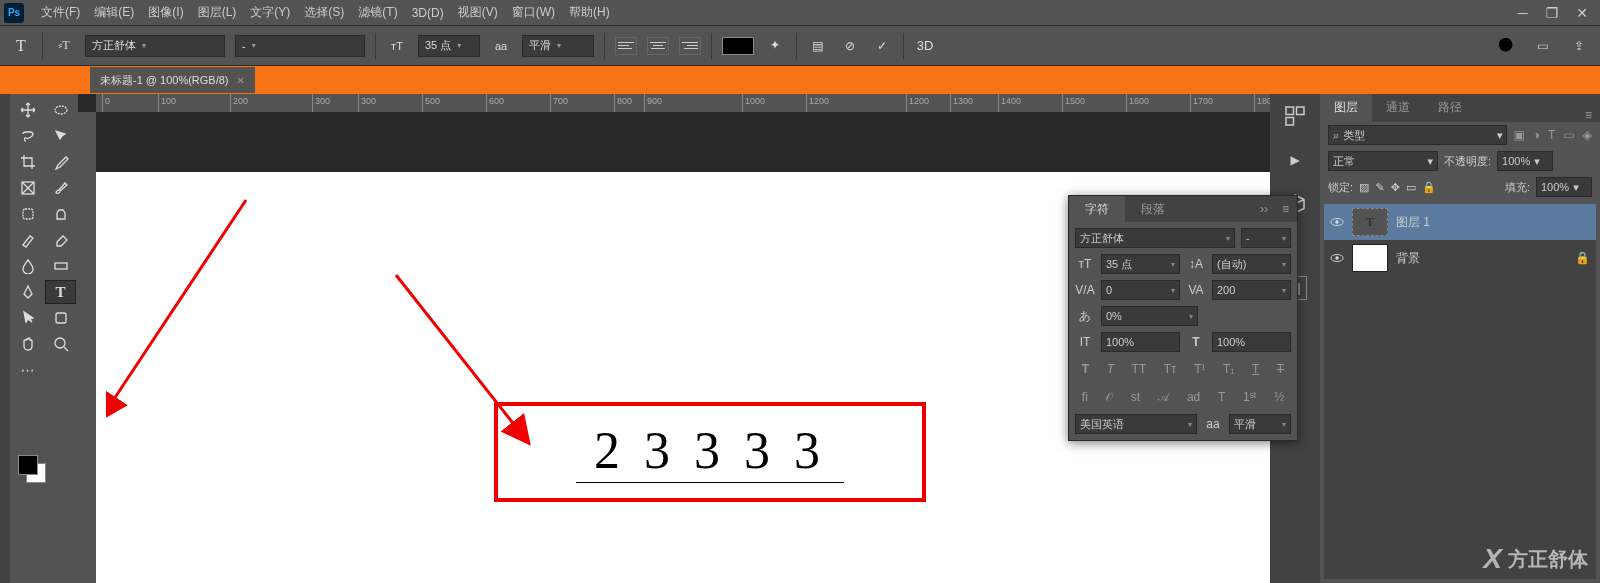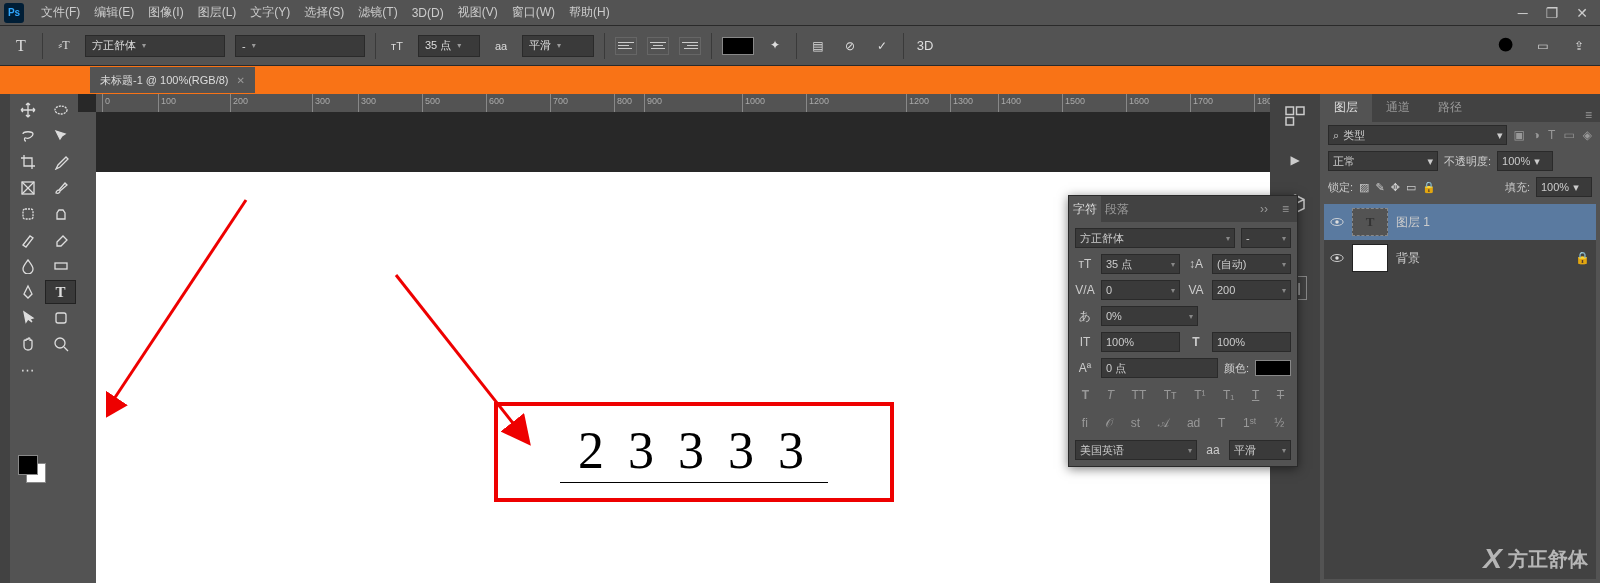--- a/index.html
+++ b/index.html
@@ -23,42 +23,42 @@
 .tl.sel-t{background:#3a3a3a;border:1px solid #222}
 .tl svg{width:16px;height:16px;stroke:#ddd;fill:none;stroke-width:1.3}
 .workwrap{flex:1;display:flex;flex-direction:column;position:relative;background:#282828}
 .ruler-h{height:18px;background:#535353;display:flex;position:relative;overflow:hidden;margin-left:18px}
 .ruler-h .tick{position:absolute;top:0;font-size:9px;color:#aaa;border-left:1px solid #888;padding-left:2px;height:18px;padding-top:2px}
 .workrow{display:flex;flex:1}
 .ruler-v{width:18px;background:#535353;position:relative}
 .canvas-area{flex:1;background:#282828;position:relative;overflow:hidden}
 .canvas-top-strip{position:absolute;top:0;left:0;right:0;height:60px;background:#282828}
 .canvas{position:absolute;top:60px;left:0;right:0;bottom:0;background:#fff}
-.red-box{position:absolute;border:4px solid #e00;left:398px;top:290px;width:400px;height:100px;display:flex;align-items:center;justify-content:center}
+.red-box{position:absolute;border:4px solid #e00;left:398px;top:290px;width:432px;height:100px;display:flex;align-items:center;justify-content:center}
 .big-text{font-family:serif;font-size:52px;letter-spacing:24px;color:#000;border-bottom:1px solid #000;padding-bottom:2px;padding-left:18px}
 .arrow1{position:absolute;top:80px;left:10px}
 .arrow2{position:absolute;top:155px;left:290px}
 .rightcol{width:50px;background:#424242;display:flex;flex-direction:column;align-items:center;padding-top:10px;gap:20px}
 .rightcol .ic{width:24px;height:24px;display:flex;align-items:center;justify-content:center;color:#ccc}
 .panels{width:280px;background:#535353;display:flex;flex-direction:column;overflow:hidden}
 .panel-tabs{height:28px;background:#424242;display:flex;align-items:flex-end}
 .ptab{padding:6px 14px;font-size:12px;color:#999}
 .ptab.act{background:#535353;color:#ddd}
 .panel-row{height:26px;display:flex;align-items:center;padding:0 8px;gap:6px;font-size:11px}
 .panel-inp{background:#3a3a3a;border:1px solid #2a2a2a;height:20px;flex:1;padding:0 4px;display:flex;align-items:center;color:#ccc;gap:4px}
 .panel-icons{display:flex;gap:8px;color:#999;font-size:12px}
 .layer-list{flex:1;background:#424242;margin:4px;overflow:auto}
 .layer{display:flex;align-items:center;height:36px;padding:0 6px;gap:8px;font-size:12px}
 .layer.act{background:#5a7aa0}
 .eye{width:14px;height:14px}
 .thumb{width:36px;height:28px;background:#fff;border:1px solid #222;display:flex;align-items:center;justify-content:center;font-size:13px;font-weight:bold;font-family:serif;color:#333}
 .thumb.text{background:#535353;border:1px dashed #888}
 .char-panel{position:absolute;right:302px;top:195px;width:230px;background:#535353;border:1px solid #2a2a2a;box-shadow:0 2px 10px rgba(0,0,0,.5)}
 .char-panel .hdr{display:flex;align-items:center;height:26px;background:#424242}
-.char-panel .hdr .ptab{padding:5px 4px}
+.char-panel .hdr .ptab{padding:5px 16px}
 .char-panel .body2{padding:6px;display:flex;flex-direction:column;gap:6px}
 .cr{display:flex;gap:6px;align-items:center;font-size:11px}
 .cr .lbl{width:20px;text-align:center;color:#ccc;font-size:12px}
 .cr .fld{background:#3a3a3a;border:1px solid #2a2a2a;height:20px;padding:0 4px;display:flex;align-items:center;flex:1;justify-content:space-between}
 .cr .dd{font-size:8px;color:#888}
 .tt-row{display:flex;gap:8px;padding:4px 2px;color:#999;font-size:12px;justify-content:space-around}
 .col-swatch{width:36px;height:16px;background:#000;border:1px solid #888}
 .swatches{position:absolute;bottom:90px;left:6px;display:flex;flex-direction:column;gap:2px}
 .sw-main{position:relative;width:28px;height:28px}
 .sw-fg{position:absolute;top:0;left:0;width:20px;height:20px;background:#000;border:1px solid #888;z-index:2}
@@ -456,28 +456,20 @@
     <div class="cr">
       <span class="lbl">IT</span>
       <div class="fld">
           <span>100%</span>
         </div>
       <span class="lbl"><b>T</b></span>
       <div class="fld">
           <span>100%</span>
         </div>
     </div>
-    <div class="cr">
-      <span class="lbl">Aª</span>
-      <div class="fld">
-          <span>0 点</span>
-        </div>
-      <span>颜色:</span>
-      <div class="col-swatch"></div>
-    </div>
     <div class="tt-row">
       <span><b>T</b></span>
       <span><i>T</i></span>
       <span>TT</span>
       <span>Tᴛ</span>
       <span>T¹</span>
       <span>T₁</span>
       <span><u>T</u></span>
       <span><s>T</s></span>
     </div>

